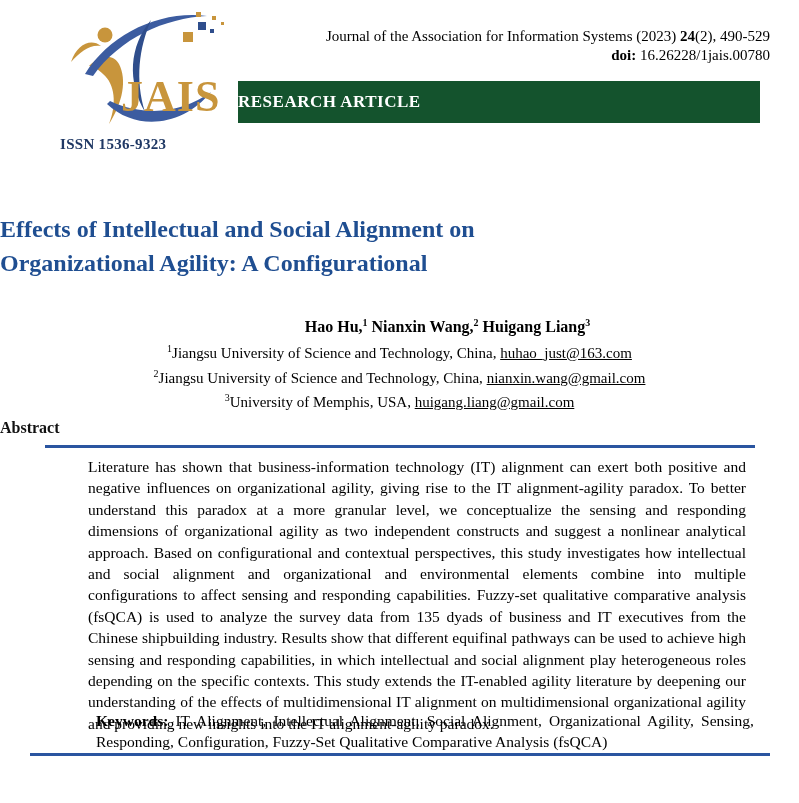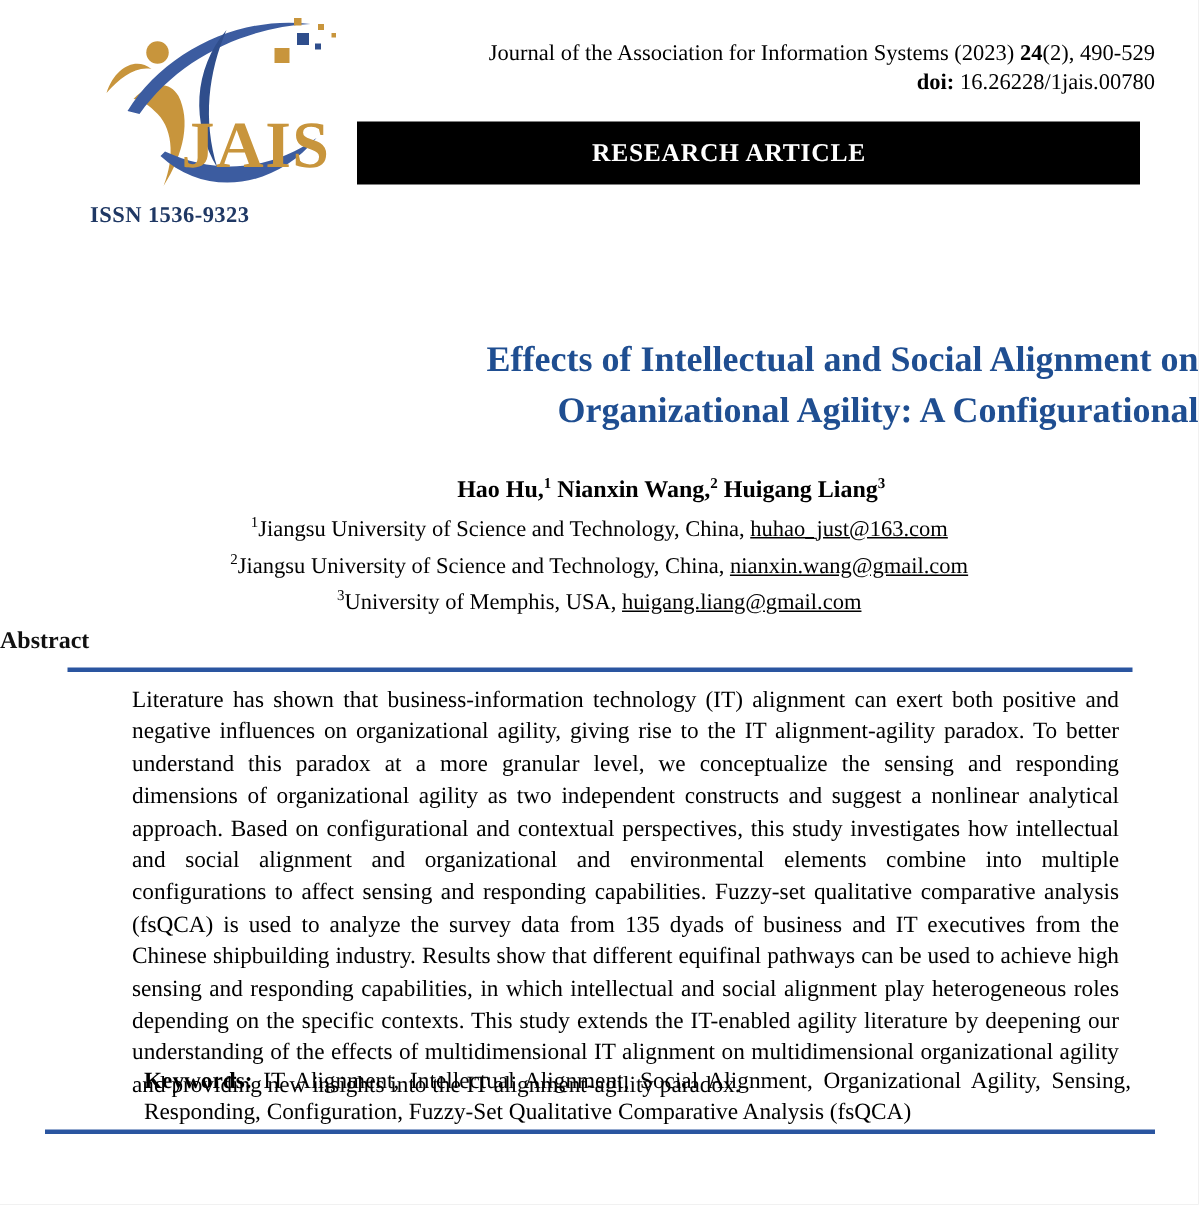--- a/index.html
+++ b/index.html
@@ -10,25 +10,25 @@
     color:#000;
   }
   
   .logo-wrap{position:absolute;left:55px;top:8px;width:200px;height:125px;}
   .issn{position:absolute;left:60px;top:136px;font-size:15px;font-weight:bold;
         color:#1F3864;letter-spacing:.3px;}
   .journal-head{position:absolute;right:29px;top:27px;width:540px;
         text-align:right;font-size:15px;line-height:19px;color:#000;}
   .journal-head b{font-weight:bold;}
   .banner{position:absolute;left:238px;top:81px;width:522px;height:42px;
-        background:#000000;color:#fff;font-weight:bold;font-size:17px;
-        line-height:42px;text-align:center;padding-right:26px;box-sizing:border-box;
+        background:#14532d;color:#fff;font-weight:bold;font-size:17px;
+        line-height:42px;text-align:left;padding-right:26px;box-sizing:border-box;
         letter-spacing:.5px;}
   
-  .title{position:absolute;left:0;top:223px;width:799px;text-align:right;
+  .title{position:absolute;left:0;top:212px;width:799px;text-align:left;
         font-size:24px;font-weight:bold;color:#1F4E91;line-height:34px;}
   .authors{position:absolute;left:0;top:317px;width:799px;text-align:center;
         font-size:16px;font-weight:bold;color:#000;padding-left:48px;}
   .authors sup{font-size:10px;}
   .affils{position:absolute;left:0;top:339px;width:799px;text-align:center;
         font-size:15px;line-height:19.5px;color:#000;}
   .affils sup{font-size:10px;}
   .email{text-decoration:underline;color:inherit;cursor:pointer;}
   
   .abstract-heading{position:absolute;left:0;top:419px;width:799px;

